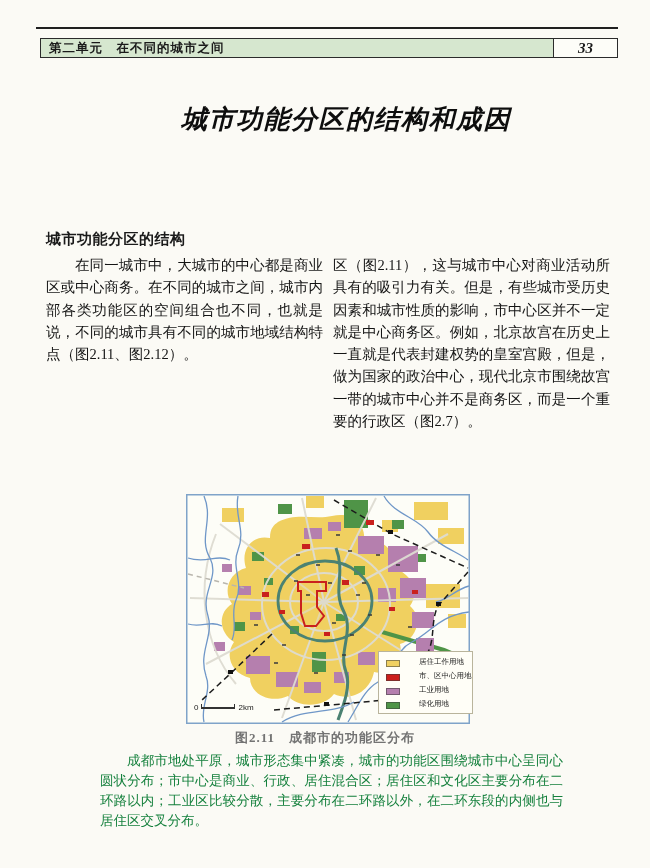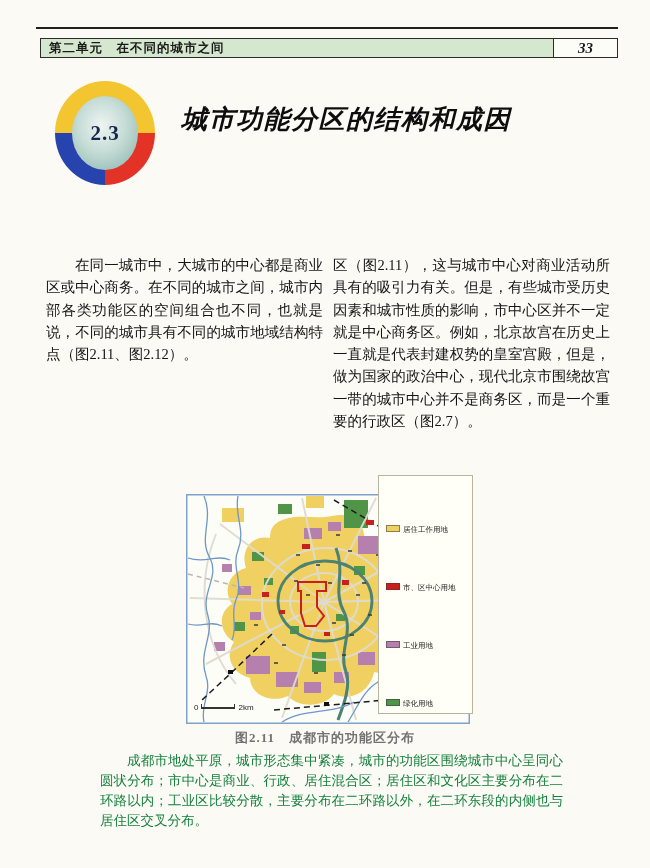--- a/index.html
+++ b/index.html
@@ -57,21 +57,21 @@
   .map-scale .bar { width:34px; height:2px; background:#333; position:relative; }
   .map-scale .bar:before, .map-scale .bar:after {
     content:""; position:absolute; top:-3px; width:1px; height:5px; background:#333;
   }
   .map-scale .bar:before { left:0; } .map-scale .bar:after { right:0; }
   .map-legend {
     position:absolute; right:-3px; bottom:10px; width:95px;
     background:#fffef7; border:1px solid #b9b49c; padding:5px 6px 4px 7px;
     display:flex; flex-direction:column; gap:4px;
   }
-  .legend-row { display:flex; align-items:flex-start; gap:3px;margin-top:44px; }
+  .legend-row { display:flex; align-items:flex-end; gap:19px; }
   .legend-swatch { width:14px; height:7px; border:1px solid rgba(60,60,60,.55); flex:0 0 auto; }
   .legend-label { font-family:"Liberation Sans", sans-serif; font-size:7.5px; color:#222; white-space:nowrap; }
   .fig-caption {
     position:absolute; left:0; top:729px; width:650px; text-align:center;
     font-weight:bold; font-size:13px; letter-spacing:1px; color:#737373;
   }
   .fig-note {
     position:absolute; left:100px; top:751px; width:463px;
     font-size:13.5px; line-height:20px; text-align:justify;
     text-indent:2em; color:#15803d;
@@ -82,39 +82,24 @@
 
 <div class="page">
 
   <div class="top-rule"></div>
 
   <div class="header-bar">
     <div class="header-unit-cell">第二单元　在不同的城市之间</div>
     <div class="header-page-cell">33</div>
   </div>
 
-  <div class="badge">
-    <svg width="104" height="108" viewBox="0 0 104 108">
-      <defs>
-        <radialGradient id="badgeCore" cx="45%" cy="40%" r="65%">
-          <stop offset="0%" stop-color="#eef5f2"></stop>
-          <stop offset="55%" stop-color="#c6dcd6"></stop>
-          <stop offset="100%" stop-color="#9cc0ba"></stop>
-        </radialGradient>
-      </defs>
-      <path d="M 2,54 A 50,52 0 0 1 102,54 L 52,54 Z" fill="#f3c530"></path>
-      <path d="M 102,54 A 50,52 0 0 1 52,106 L 52,54 Z" fill="#e33226"></path>
-      <path d="M 52,106 A 50,52 0 0 1 2,54 L 52,54 Z" fill="#2743ae"></path>
-      <ellipse cx="52" cy="54" rx="33" ry="37" fill="url(#badgeCore)"></ellipse>
-    </svg>
-    <div class="badge-num">2.3</div>
-  </div>
 
   <div class="section-title">城市功能分区的结构和成因</div>
 
+  <div class="content-heading">城市功能分区的结构</div>
 
   <div class="col col-left">
     <p class="indent">在同一城市中，大城市的中心都是商业区或中心商务。在不同的城市之间，城市内部各类功能区的空间组合也不同，也就是说，不同的城市具有不同的城市地域结构特点（图2.11、图2.12）。</p>
   </div>
   <div class="col col-right">
     <p class="noindent">区（图2.11），这与城市中心对商业活动所具有的吸引力有关。但是，有些城市受历史因素和城市性质的影响，市中心区并不一定就是中心商务区。例如，北京故宫在历史上一直就是代表封建权势的皇室宫殿，但是，做为国家的政治中心，现代北京市围绕故宫一带的城市中心并不是商务区，而是一个重要的行政区（图2.7）。</p>
   </div>
 
   <div class="map-wrap">
     <svg width="284" height="230" viewBox="0 0 284 230">

